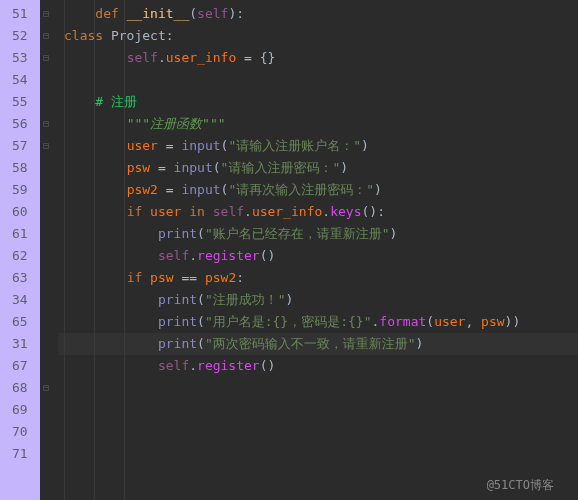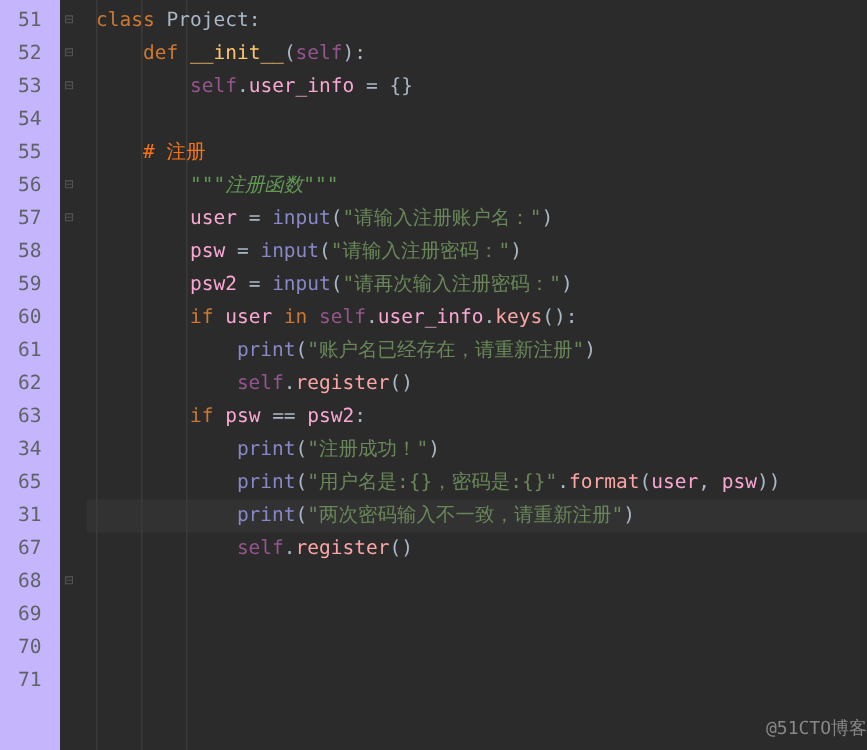--- a/index.html
+++ b/index.html
@@ -58,33 +58,33 @@
       left: 0;
       right: 0;
       height: 22px;
       z-index: 0;
     }
     .code-line > * { position: relative; z-index: 1; }
     .kw { color: #cc7832; }
     .cls { color: #a9b7c6; }
     .def-name { color: #ffc66d; }
     .self { color: #94558d; }
-    .param { color: #f9a8d4; text-align: center; }
+    .param { color: #f97316; text-align: center; }
     .punct { color: #a9b7c6; }
     .op { color: #a9b7c6; }
     .str { color: #6a8759; }
     .builtin { color: #8888c6; }
-    .comment { color: #f97316; }
+    .comment { color: #22c55e; }
     .docstr { color: #629755; font-style: italic; }
-    .method { color: #fca5a5; }
+    .method { color: #d946ef; }
     .br { color: #a9b7c6; }
     .watermark {
       position: absolute;
       bottom: 6px;
-      right: 0;
+      right: 24px;
       color: #888;
       font-size: 12px;
       z-index: 5;
     }
     .guide {
       position: absolute;
       width: 1px;
       background: #3a3a3a;
       top: 0;
       bottom: 0;
@@ -125,23 +125,23 @@
     <div class="fold-mark" style="top:113px">⊟</div>
     <div class="fold-mark" style="top:135px">⊟</div>
     <div class="fold-mark" style="top:377px">⊟</div>
   </div>
   <div class="code">
     <div class="highlighted" style="top:333px"></div>
     <div class="guide" style="left:6px"></div>
     <div class="guide" style="left:36px"></div>
     <div class="guide" style="left:66px"></div>
 
+    <div class="code-line">    <span class="kw">def</span> <span class="def-name">__init__</span><span class="punct">(</span><span class="self">self</span><span class="punct">)</span><span class="punct">:</span></div>
+
     <div class="code-line"><span class="kw">class</span> <span class="cls">Project</span><span class="punct">:</span></div>
-
-    <div class="code-line">    <span class="kw">def</span> <span class="def-name">__init__</span><span class="punct">(</span><span class="self">self</span><span class="punct">)</span><span class="punct">:</span></div>
 
     <div class="code-line">        <span class="self">self</span><span class="punct">.</span><span class="param">user_info</span><span class="op"> = </span><span class="br">{}</span></div>
 
     <div class="code-line"></div>
 
     <div class="code-line">    <span class="comment"># 注册</span></div>
 
 
     <div class="code-line">        <span class="docstr">"""注册函数"""</span></div>
 

